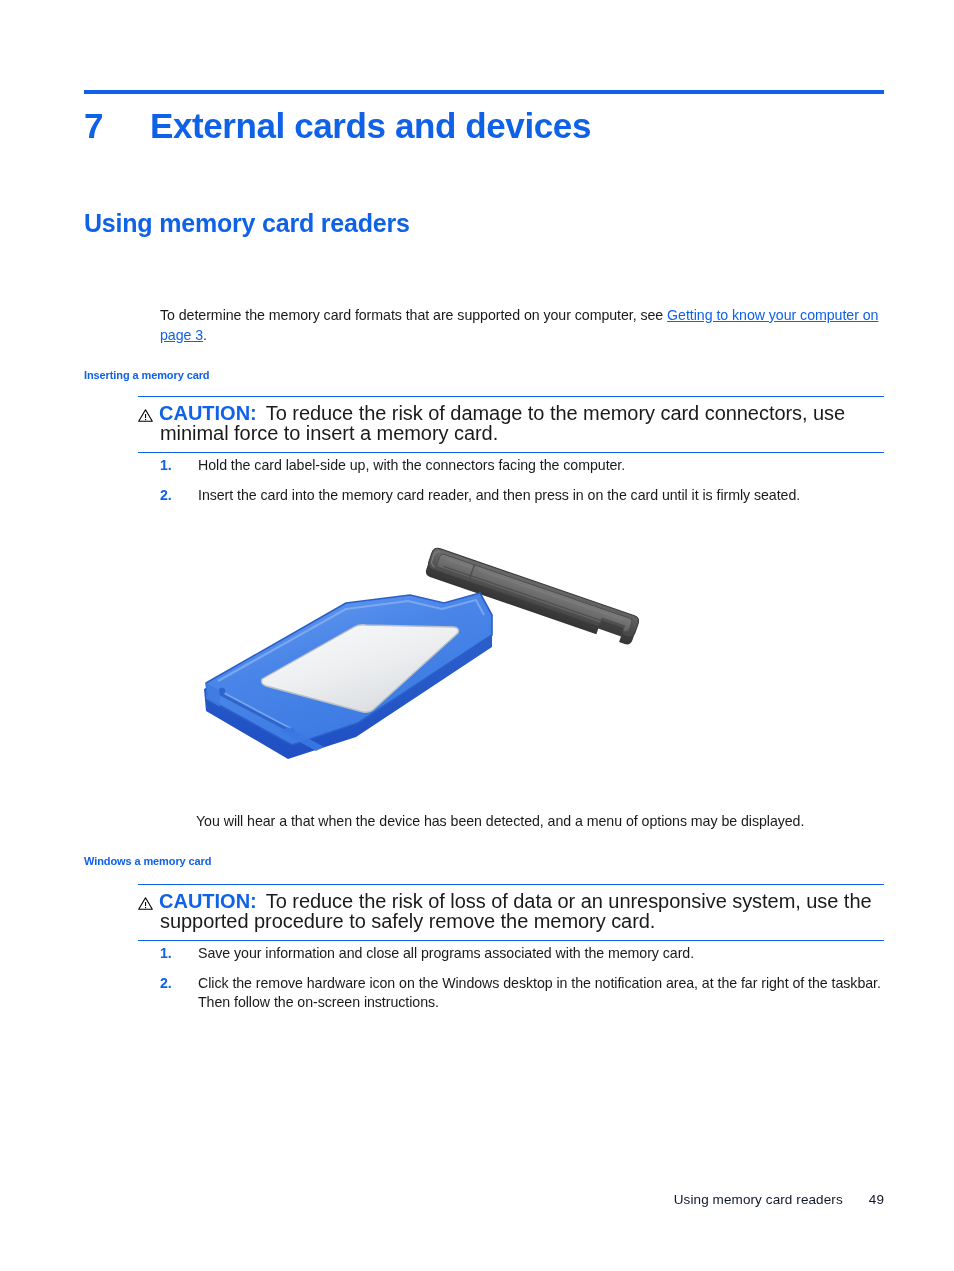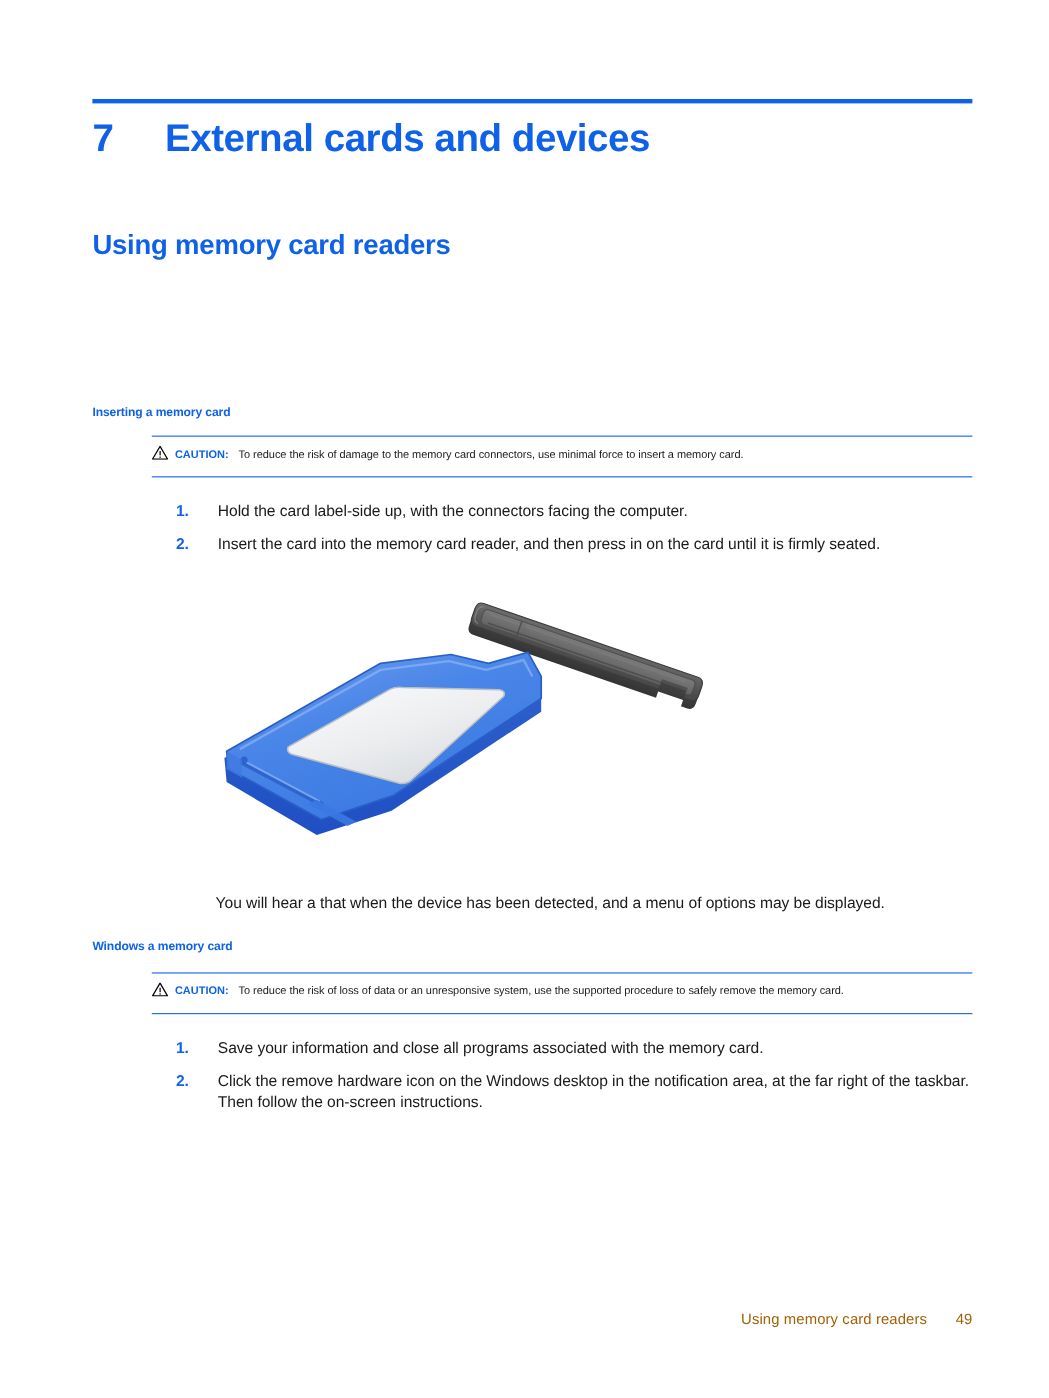--- a/index.html
+++ b/index.html
@@ -92,21 +92,21 @@
   .note {
     position: absolute;
     left: 138px;
     width: 746px;
     border-top: 1.5px solid #0f62e8;
     border-bottom: 1.5px solid #0f62e8;
     padding: 7px 0 9px 0;
     box-sizing: border-box;
   }
   .note-body {
-    font-size: 10px;
+    font-size: 20px;
     line-height: 19.5px;
     color: #1a1a1a;
     letter-spacing: -0.05px;
     padding-left: 22px;
     text-indent: -22px;
   }
   .warn-icon {
     display: inline-block;
     width: 15px;
     height: 13px;
@@ -148,39 +148,42 @@
   }
 
   
   .footer {
     position: absolute;
     left: 84px;
     top: 1192px;
     width: 800px;
     text-align: right;
     font-size: 13.5px;
-    color: #a16207;
+    color: #0f172a;
     letter-spacing: 0.1px;
   }
   .footer-page { display: inline-block; margin-left: 26px; }
 </style>
 </head>
 <body>
 
 <div class="page">
 
   <div class="chapter-rule"></div>
   <div class="chapter-title">
     <span class="chapter-num">7</span>
     <span class="chapter-name">External cards and devices</span>
   </div>
 
   <div class="h1" style="top:208px;">Using memory card readers</div>
 
 
+  <div class="body-text" style="top:306px;">
+    <span>To determine the memory card formats that are supported on your computer, see </span><a class="link" href="#">Getting to know your computer on page 3</a><span>.</span>
+  </div>
 
   <div class="h2" style="top:364px;">Inserting a memory card</div>
 
   <div class="note" style="top:396px;">
     <div class="note-body">
       <span class="warn-icon">
         <svg viewBox="0 0 15 13" width="15" height="13" aria-hidden="true">
           <path d="M7.5 0.8 L14.3 12.3 L0.7 12.3 Z" fill="none" stroke="#000000" stroke-width="1.1" stroke-linejoin="round"></path>
           <rect x="7.0" y="5.0" width="1.1" height="4.0" fill="#000000"></rect>
           <rect x="7.0" y="10.0" width="1.1" height="1.2" fill="#000000"></rect>

